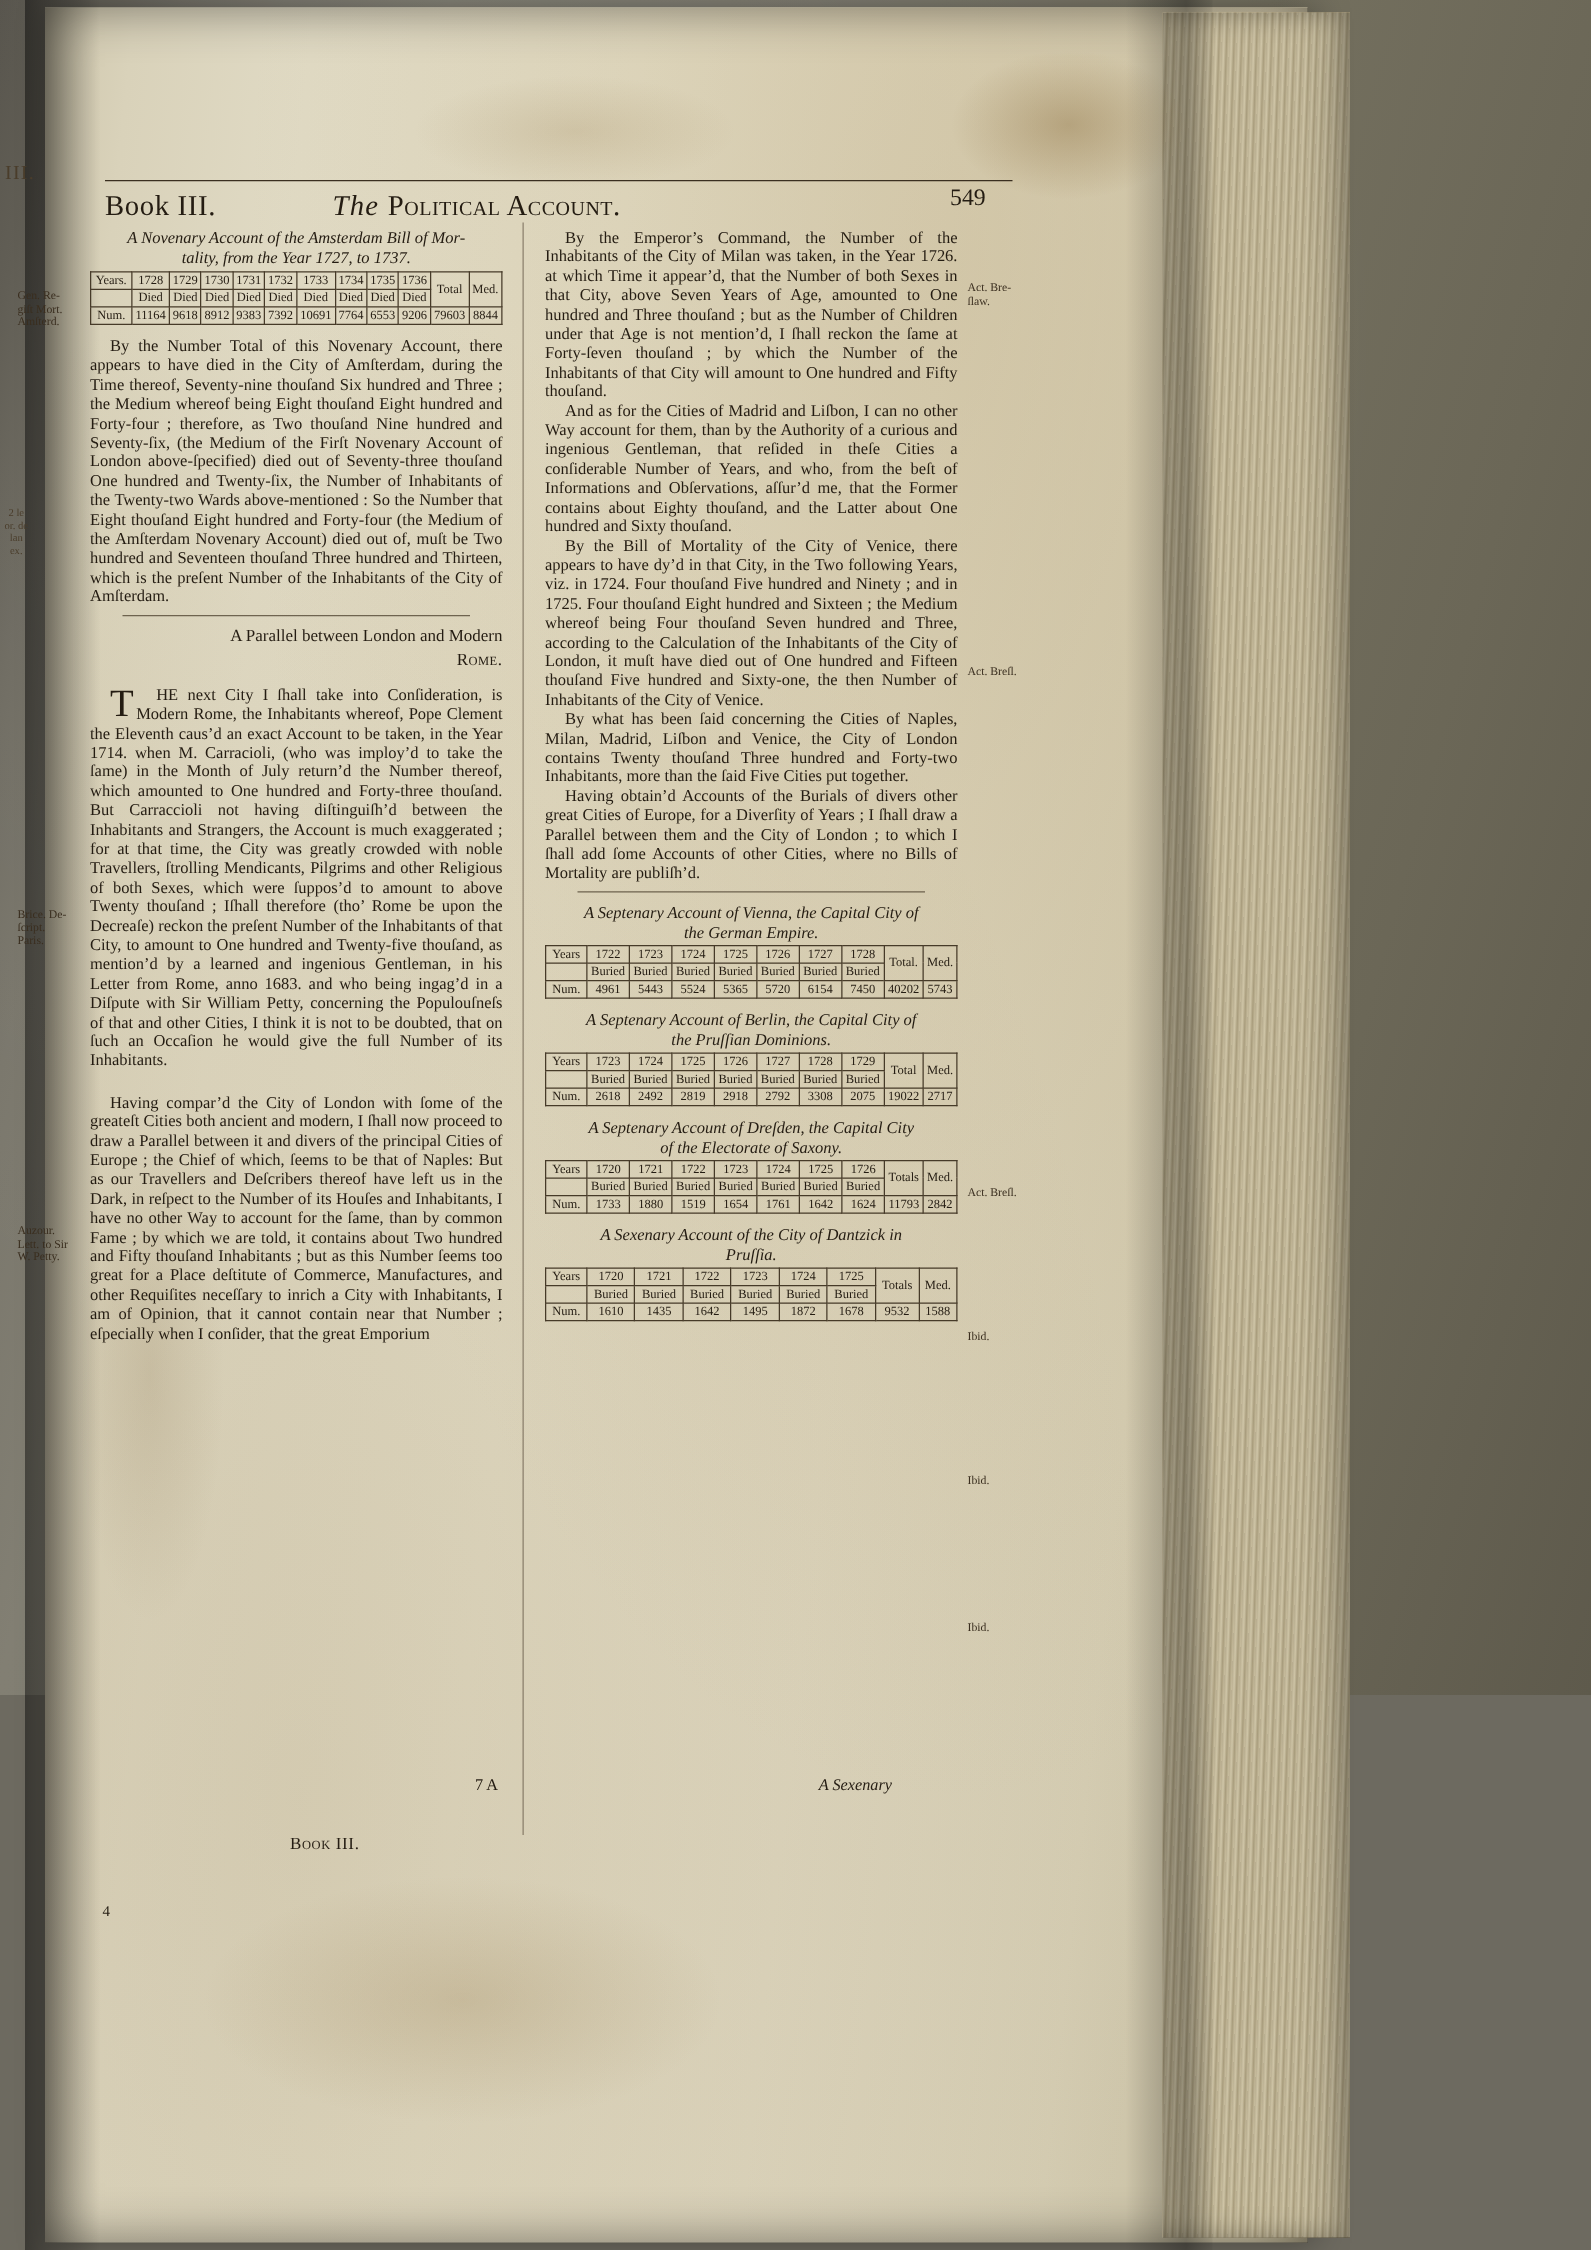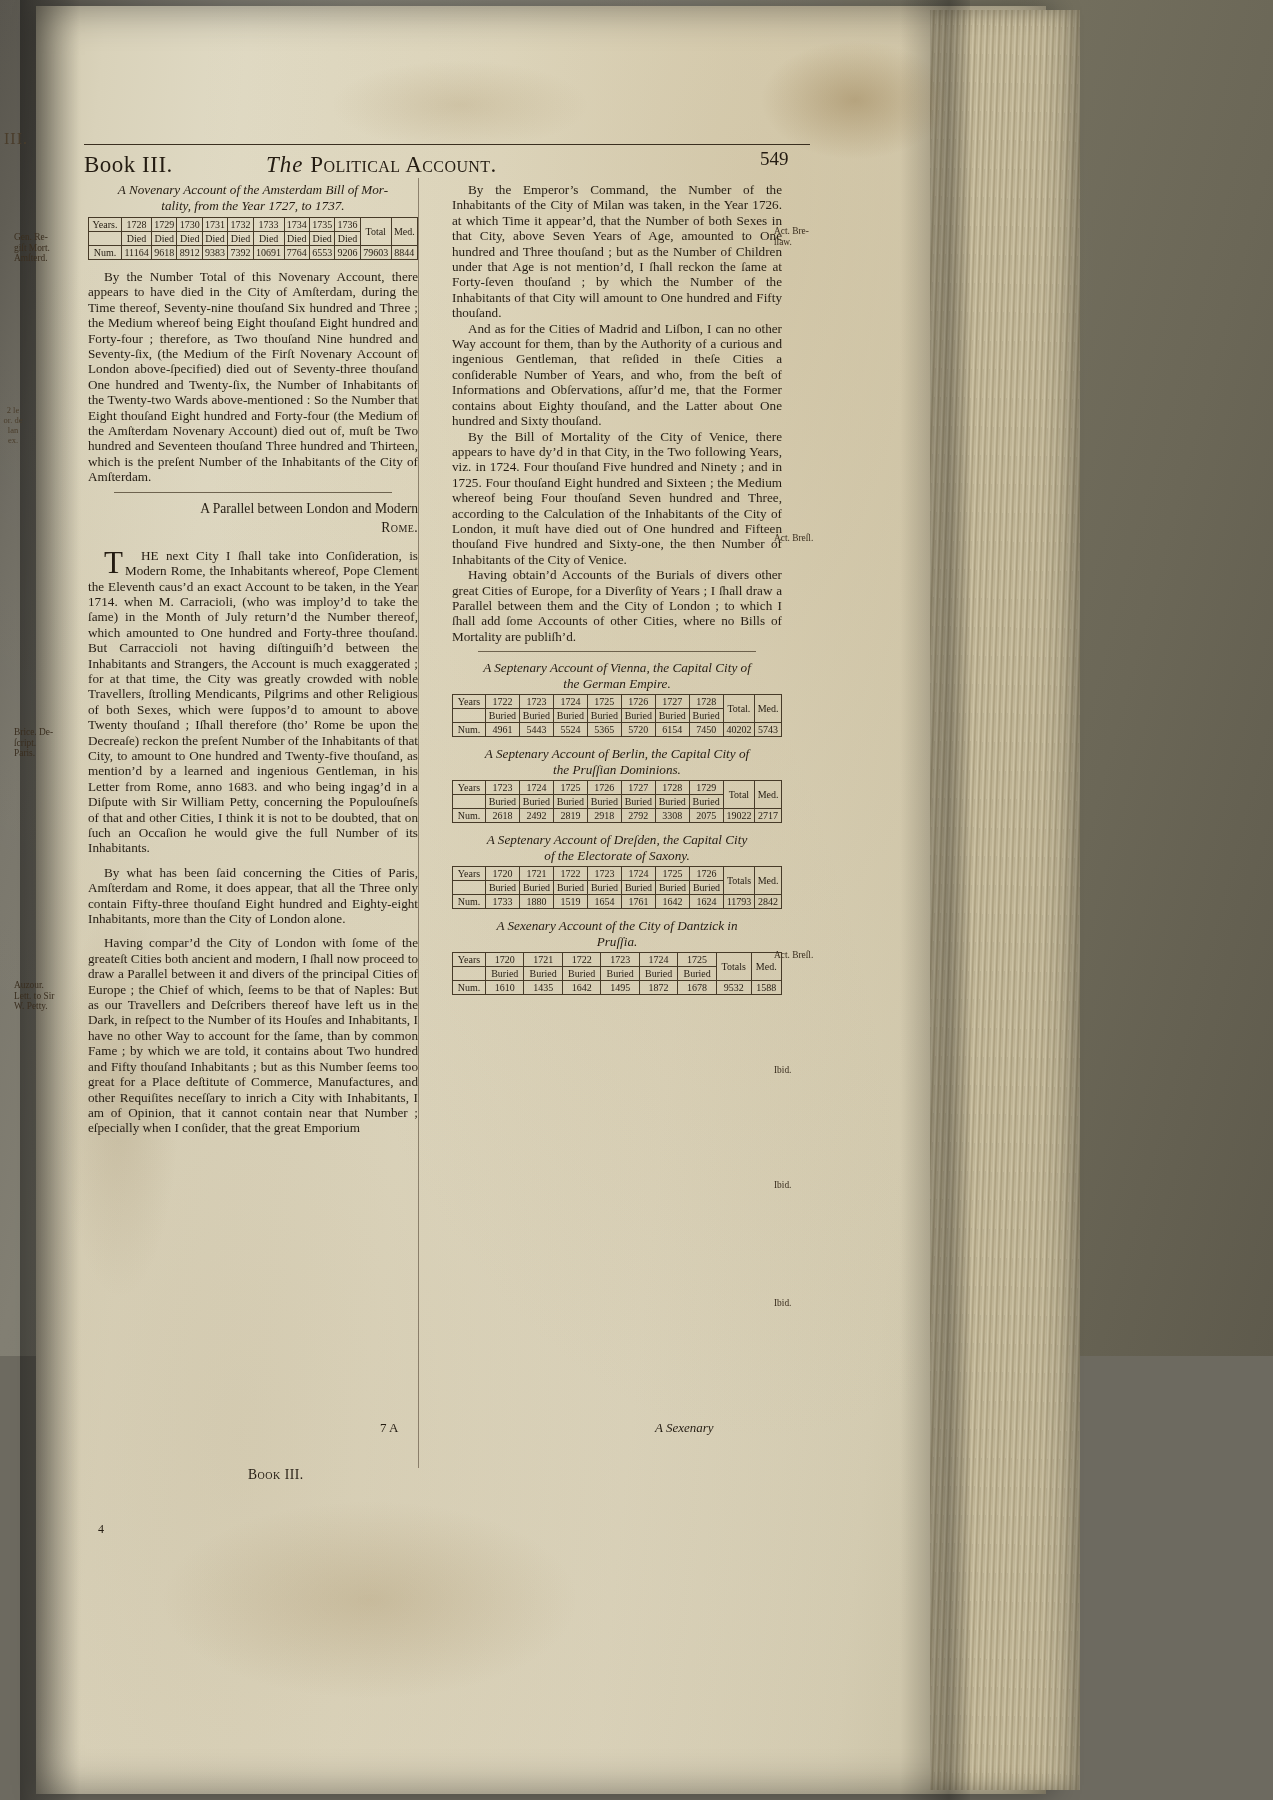--- a/index.html
+++ b/index.html
@@ -51,21 +51,21 @@
   }
   
   #head{position:absolute;left:10px;top:14px;width:740px;}
   #rule-head{position:absolute;left:14px;top:10px;width:726px;border-top:1.6px solid #3a2f20;}
   #booknum{position:absolute;left:14px;top:18px;font-size:23px;letter-spacing:.5px;}
   #headtitle{position:absolute;left:196px;top:18px;font-size:23px;letter-spacing:1px;}
   #headtitle .it{font-style:italic;margin-top:47px;}
   #pagenum{position:absolute;left:690px;top:14px;font-size:19px;}
 
   
-  .col{position:absolute;top:62px;width:330px;font-size:13.2px;line-height:15.4px;text-align:justify;margin-left:16px;}
+  .col{position:absolute;top:62px;width:330px;font-size:13.2px;line-height:15.4px;text-align:justify;}
   #colL{left:12px;}
   #colR{left:376px;}
   .colrule{position:absolute;top:58px;width:0;border-left:1px solid #4a3d2b;height:1290px;left:358px;opacity:.55;}
 
   p{margin:0 0 0 0;text-indent:16px;}
   .it{font-style:italic;}
   .sc{font-variant:small-caps;letter-spacing:.4px;}
   .hd{font-size:13.6px;text-align:right;text-indent:0;line-height:16px;margin-bottom:3px;}
   .gap{height:9px;}
   .hr{border-top:1px solid #4a3d2b;margin:7px 26px 8px 26px;opacity:.75;}
@@ -186,21 +186,20 @@
       <p>By the Number Total of this Novenary Account, there appears to have died in the City of Amſterdam, during the Time thereof, Seventy-nine thouſand Six hundred and Three ; the Medium whereof being Eight thouſand Eight hundred and Forty-four ; therefore, as Two thouſand Nine hundred and Seventy-ſix, (the Medium of the Firſt Novenary Account of London above-ſpecified) died out of Seventy-three thouſand One hundred and Twenty-ſix, the Number of Inhabitants of the Twenty-two Wards above-mentioned : So the Number that Eight thouſand Eight hundred and Forty-four (the Medium of the Amſterdam Novenary Account) died out of, muſt be Two hundred and Seventeen thouſand Three hundred and Thirteen, which is the preſent Number of the Inhabitants of the City of Amſterdam.</p>
 
       <div class="hr"></div>
 
       <p class="hd">A Parallel between London and Modern</p>
       <p class="hd sc">Rome.</p>
 
       <div class="gap"></div>
       <p class="dropwrap"><span class="dropcap">T</span>HE next City I ſhall take into Conſideration, is Modern Rome, the Inhabitants whereof, Pope Clement the Eleventh caus’d an exact Account to be taken, in the Year 1714. when M. Carracioli, (who was imploy’d to take the ſame) in the Month of July return’d the Number thereof, which amounted to One hundred and Forty-three thouſand. But Carraccioli not having diſtinguiſh’d between the Inhabitants and Strangers, the Account is much exaggerated ; for at that time, the City was greatly crowded with noble Travellers, ſtrolling Mendicants, Pilgrims and other Religious of both Sexes, which were ſuppos’d to amount to above Twenty thouſand ; Iſhall therefore (tho’ Rome be upon the Decreaſe) reckon the preſent Number of the Inhabitants of that City, to amount to One hundred and Twenty-five thouſand, as mention’d by a learned and ingenious Gentleman, in his Letter from Rome, anno 1683. and who being ingag’d in a Diſpute with Sir William Petty, concerning the Populouſneſs of that and other Cities, I think it is not to be doubted, that on ſuch an Occaſion he would give the full Number of its Inhabitants.</p>
       <div class="gap"></div>
-      <p>By what has been ſaid concerning the Cities of Paris, Amſterdam and Rome, it does appear, that all the Three only contain Fifty-three thouſand Eight hundred and Eighty-eight Inhabitants, more than the City of London alone.</p>
       <div class="gap"></div>
       <p>Having compar’d the City of London with ſome of the greateſt Cities both ancient and modern, I ſhall now proceed to draw a Parallel between it and divers of the principal Cities of Europe ; the Chief of which, ſeems to be that of Naples: But as our Travellers and Deſcribers thereof have left us in the Dark, in reſpect to the Number of its Houſes and Inhabitants, I have no other Way to account for the ſame, than by common Fame ; by which we are told, it contains about Two hundred and Fifty thouſand Inhabitants ; but as this Number ſeems too great for a Place deſtitute of Commerce, Manufactures, and other Requiſites neceſſary to inrich a City with Inhabitants, I am of Opinion, that it cannot contain near that Number ; eſpecially when I conſider, that the great Emporium</p>
 
       <div id="bk3" class="sc">Book III.</div>
       <div id="folio4">4</div>
     </div>
 
     <div class="marg" style="left:-46px;top:112px;white-space:pre-line">Gen. Re-
 giſt Mort.
 Amſterd.</div>
@@ -208,20 +207,21 @@
 ſcript.
 Paris.</div>
     <div class="marg" style="left:-46px;top:860px;white-space:pre-line">Auzour.
 Lett. to Sir
 W. Petty.</div>
 
     <div class="col" id="colR">
       <p>By the Emperor’s Command, the Number of the Inhabitants of the City of Milan was taken, in the Year 1726. at which Time it appear’d, that the Number of both Sexes in that City, above Seven Years of Age, amounted to One hundred and Three thouſand ; but as the Number of Children under that Age is not mention’d, I ſhall reckon the ſame at Forty-ſeven thouſand ; by which the Number of the Inhabitants of that City will amount to One hundred and Fifty thouſand.</p>
       <p>And as for the Cities of Madrid and Liſbon, I can no other Way account for them, than by the Authority of a curious and ingenious Gentleman, that reſided in theſe Cities a conſiderable Number of Years, and who, from the beſt of Informations and Obſervations, aſſur’d me, that the Former contains about Eighty thouſand, and the Latter about One hundred and Sixty thouſand.</p>
       <p>By the Bill of Mortality of the City of Venice, there appears to have dy’d in that City, in the Two following Years, viz. in 1724. Four thouſand Five hundred and Ninety ; and in 1725. Four thouſand Eight hundred and Sixteen ; the Medium whereof being Four thouſand Seven hundred and Three, according to the Calculation of the Inhabitants of the City of London, it muſt have died out of One hundred and Fifteen thouſand Five hundred and Sixty-one, the then Number of Inhabitants of the City of Venice.</p>
+      <p>By what has been ſaid concerning the Cities of Naples, Milan, Madrid, Liſbon and Venice, the City of London contains Twenty thouſand Three hundred and Forty-two Inhabitants, more than the ſaid Five Cities put together.</p>
       <p>Having obtain’d Accounts of the Burials of divers other great Cities of Europe, for a Diverſity of Years ; I ſhall draw a Parallel between them and the City of London ; to which I ſhall add ſome Accounts of other Cities, where no Bills of Mortality are publiſh’d.</p>
 
       <div class="hr"></div>
 
       <div>
         <div class="tbl-title it">A Septenary Account of Vienna, the Capital City of</div>
         <div class="tbl-title it">the German Empire.</div>
         <table class="tbl">
           <tbody>
             <tr>

